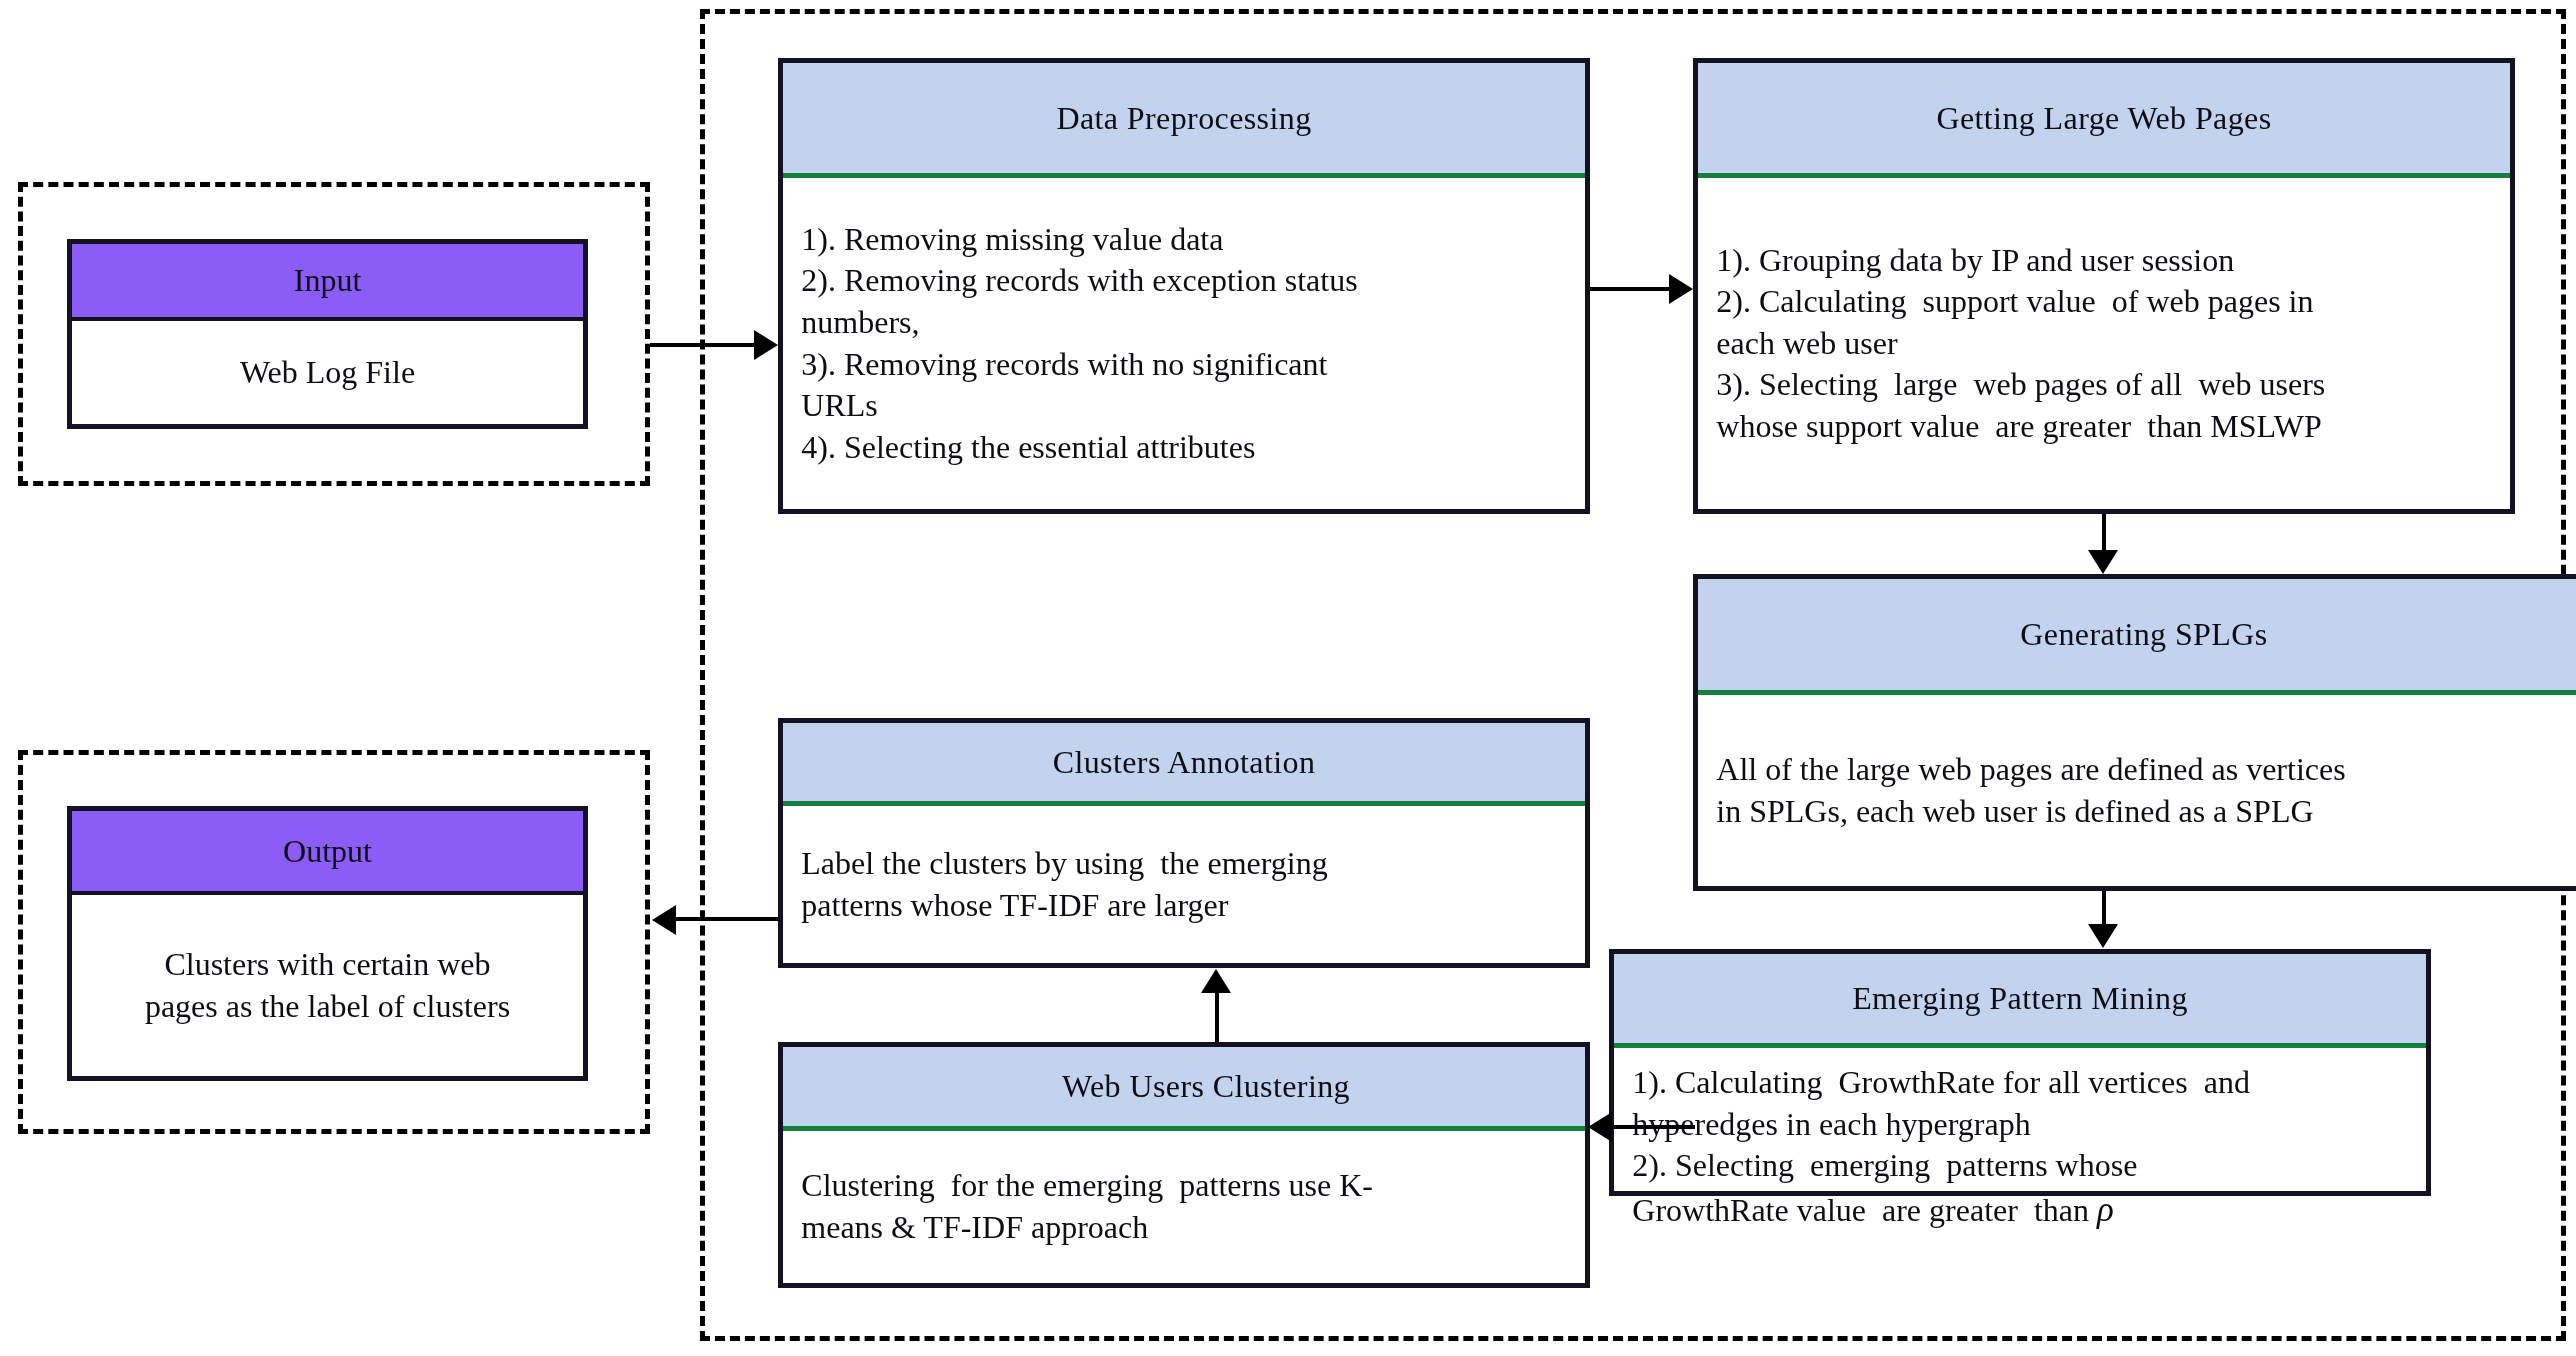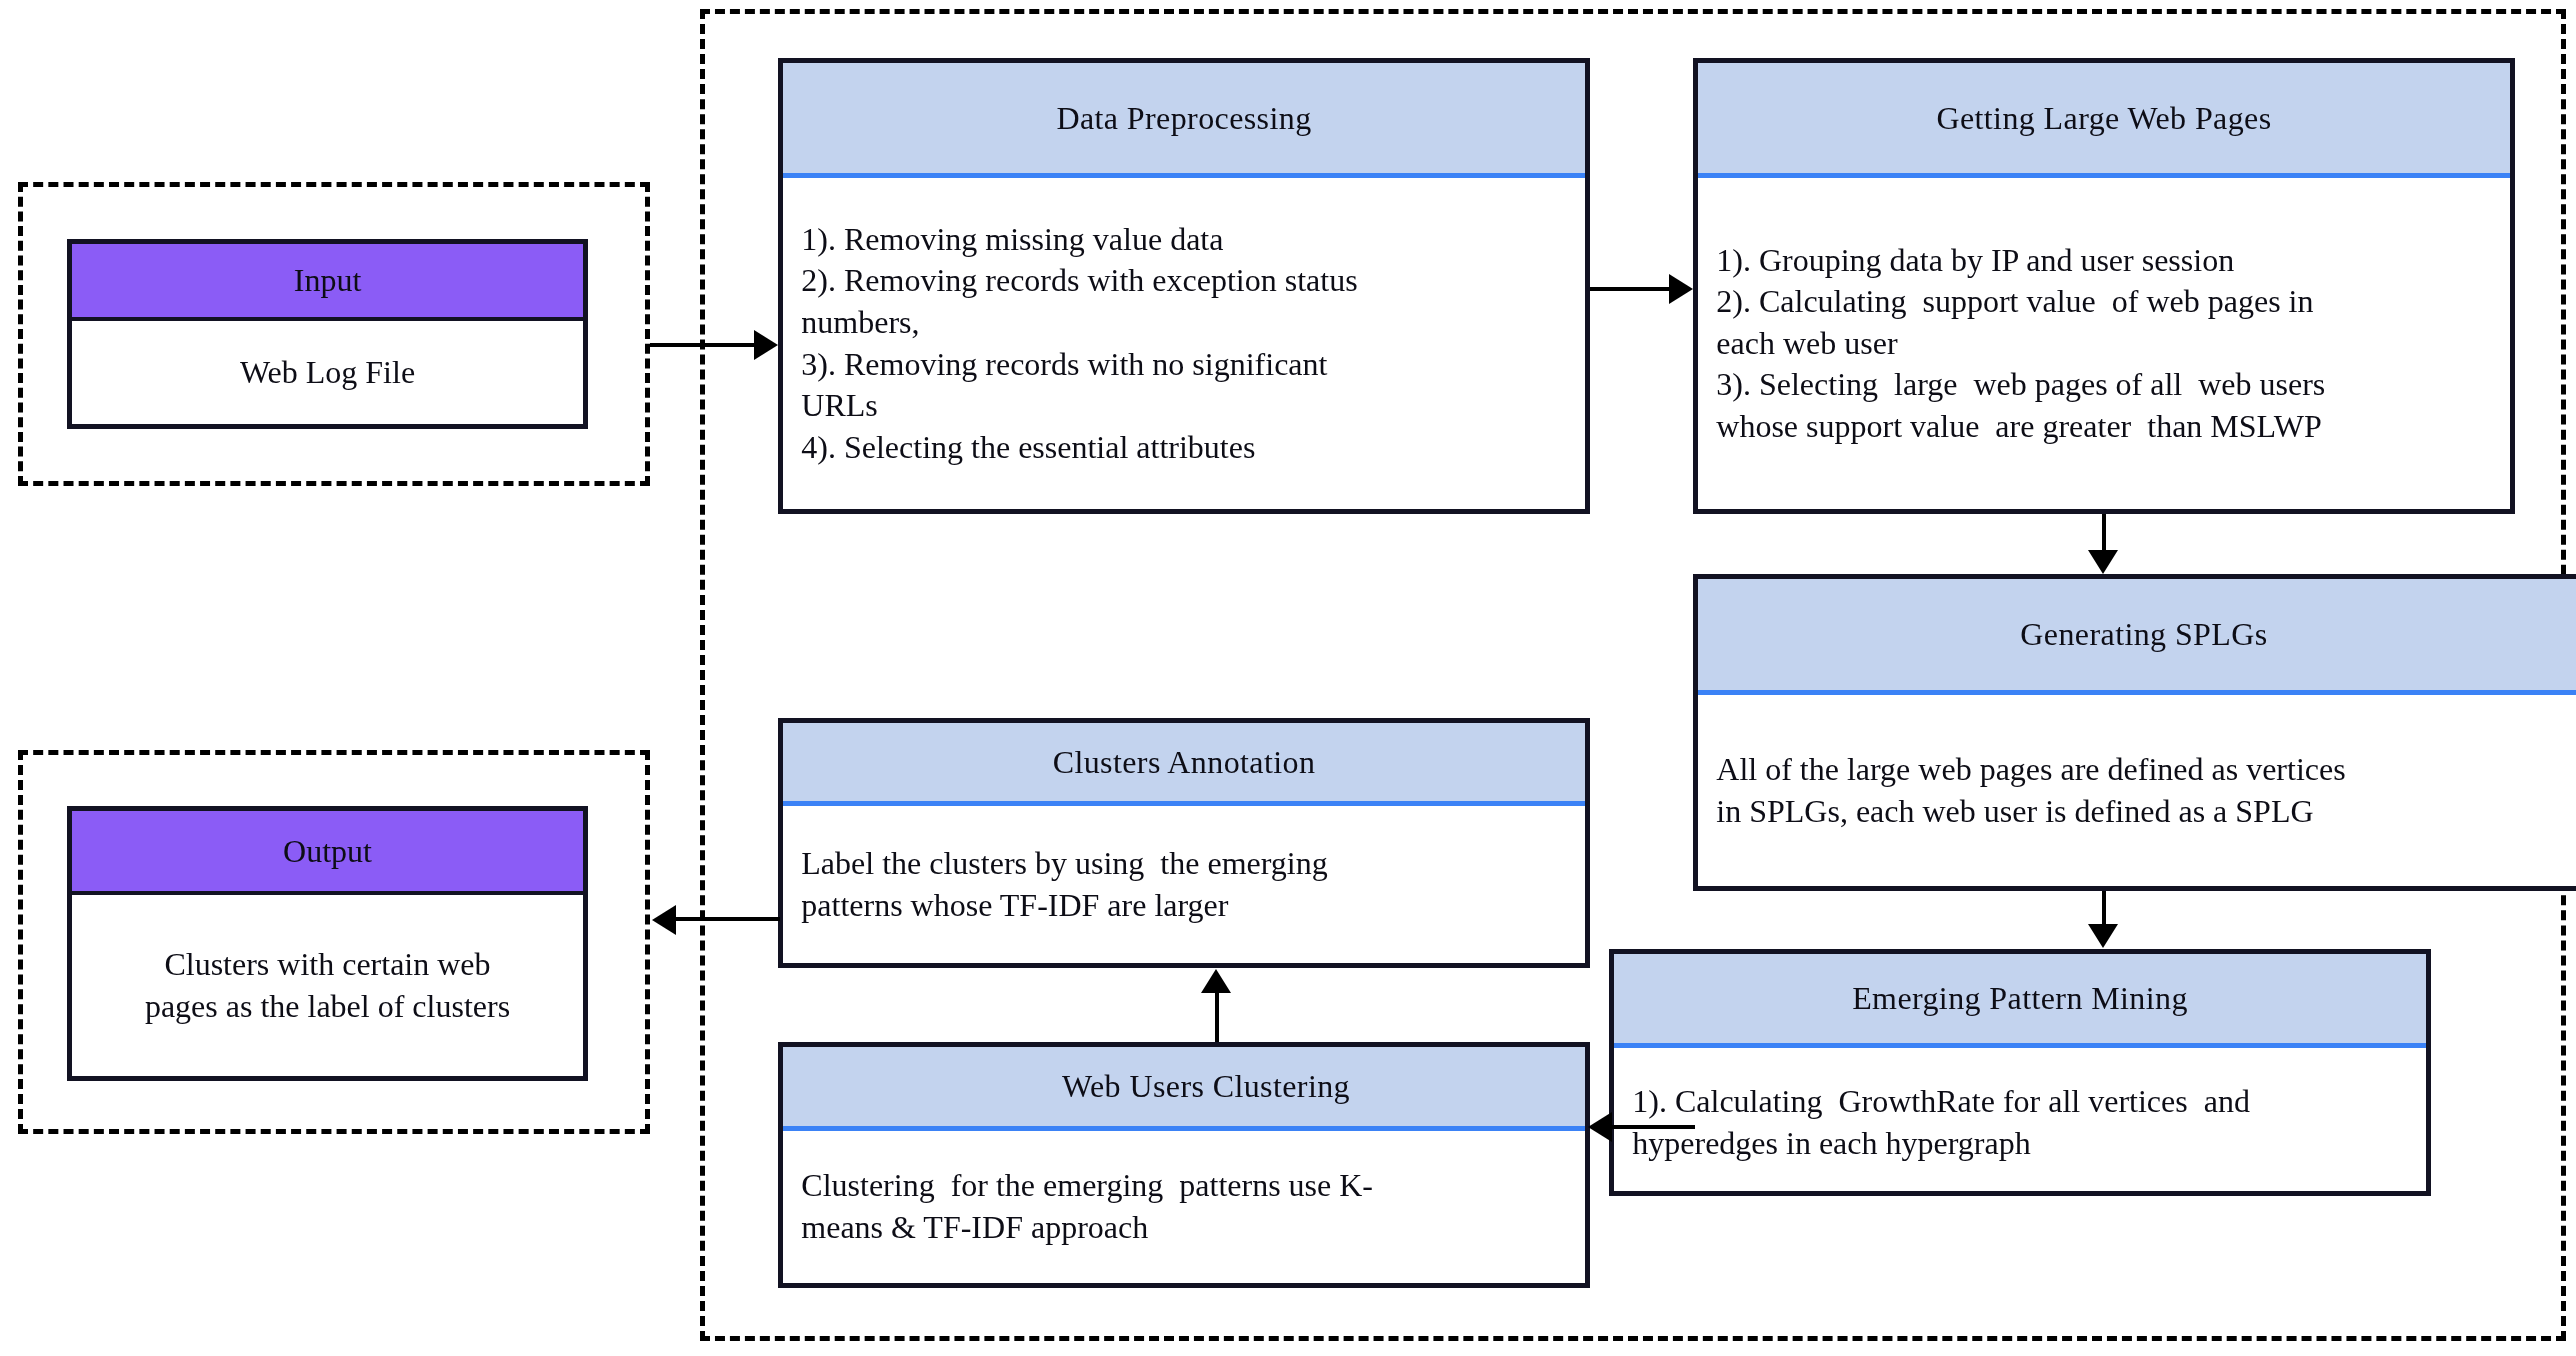--- a/index.html
+++ b/index.html
@@ -20,21 +20,21 @@
   .node{
     position:absolute;
     box-sizing:border-box;
     border:5px solid #121222;
     background:#ffffff;
     display:flex;
     flex-direction:column;
   }
   .node-header{
     background:#c3d3ee;
-    border-bottom:5px solid #3b82f6;
+    border-bottom:5px solid #15803d;
     display:flex;
     align-items:center;
     justify-content:center;
     text-align:center;
     font-size:32px;
     letter-spacing:0.4px;
     line-height:1.15;
     box-sizing:border-box;
     flex:0 0 auto;
   }
@@ -152,20 +152,22 @@
       <div class="body-line">All of the large web pages are defined as vertices</div>
       <div class="body-line">in SPLGs, each web user is defined as a SPLG</div>
     </div>
   </div>
 
   <div class="node" style="left:1609px;top:949px;width:822px;height:247px;gap:7px;">
     <div class="node-header" style="height:94px;">Emerging  Pattern Mining</div>
     <div class="node-body left-text">
       <div class="body-line">1). Calculating  GrowthRate for all vertices  and
 hyperedges in each hypergraph</div>
+      <div class="body-line"><span>2). Selecting  emerging  patterns whose
+GrowthRate value  are greater  than </span><span class="rho">ρ</span></div>
     </div>
   </div>
 
   <div class="node" style="left:778px;top:718px;width:812px;height:250px;">
     <div class="node-header" style="height:83px;">Clusters Annotation</div>
     <div class="node-body left-text">
       <div class="body-line">Label the clusters by using  the emerging</div>
       <div class="body-line">patterns whose TF-IDF are larger</div>
     </div>
   </div>

